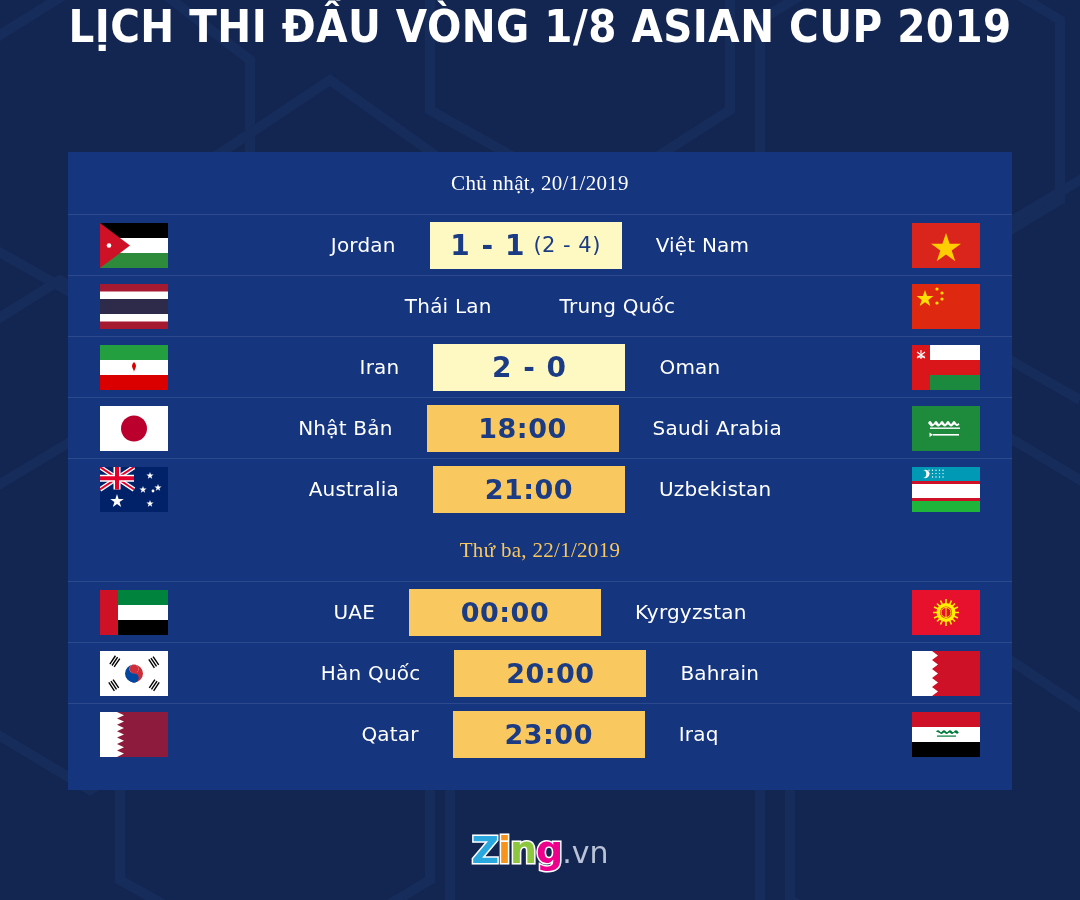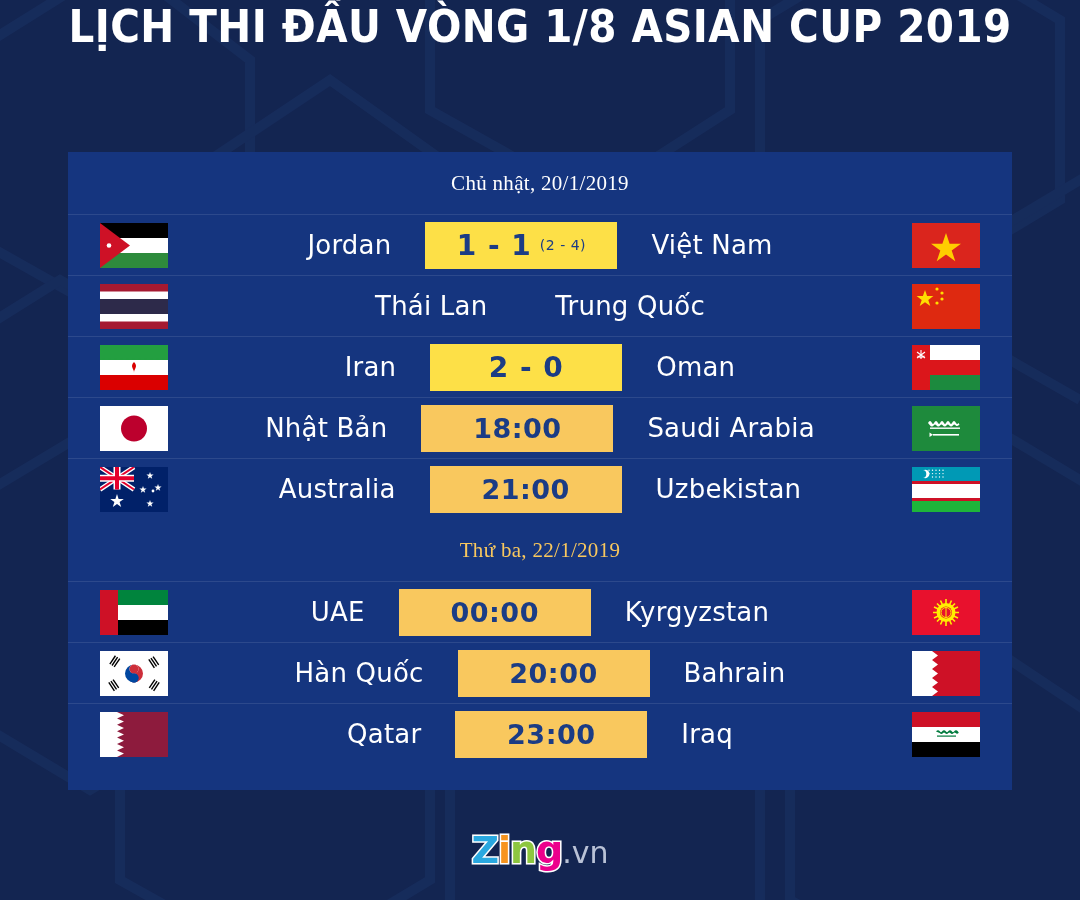--- a/index.html
+++ b/index.html
@@ -90,21 +90,21 @@
     height: 45px;
     position: relative;
     overflow: hidden;
     display: block;
   }
   .flag svg { display: block; width: 68px; height: 45px; }
 
   .team-cell {
     flex: 1 1 auto;
     color: #ffffff;
-    font-size: 26px;
+    font-size: 20px;
     letter-spacing: 0.2px;
     white-space: nowrap;
     font-family: "DejaVu Sans", sans-serif;
   }
   .team-cell.home { text-align: right; padding-right: 34px; }
   .team-cell.away { text-align: left;  padding-left: 34px; }
 
   .result-cell {
     flex: 0 0 192px;
     width: 192px;
@@ -115,35 +115,35 @@
   .result-box {
     width: 192px;
     height: 47px;
     display: flex;
     align-items: center;
     justify-content: center;
     gap: 8px;
     font-family: "DejaVu Sans", sans-serif;
   }
   .result-box.score {
-    background: #fde047;
+    background: #fef9c3;
     color: #1B3C85;
   }
   .result-box.time {
     background: #F9C85E;
     color: #1B3C85;
   }
   .score-main {
     font-weight: bold;
     font-size: 28px;
     letter-spacing: 1px;
   }
   .score-extra {
     font-weight: normal;
-    font-size: 14px;
+    font-size: 21px;
     letter-spacing: 0.5px;
   }
   .time-main {
     font-weight: bold;
     font-size: 27px;
     letter-spacing: 0.5px;
   }
 
   
   #footer {

